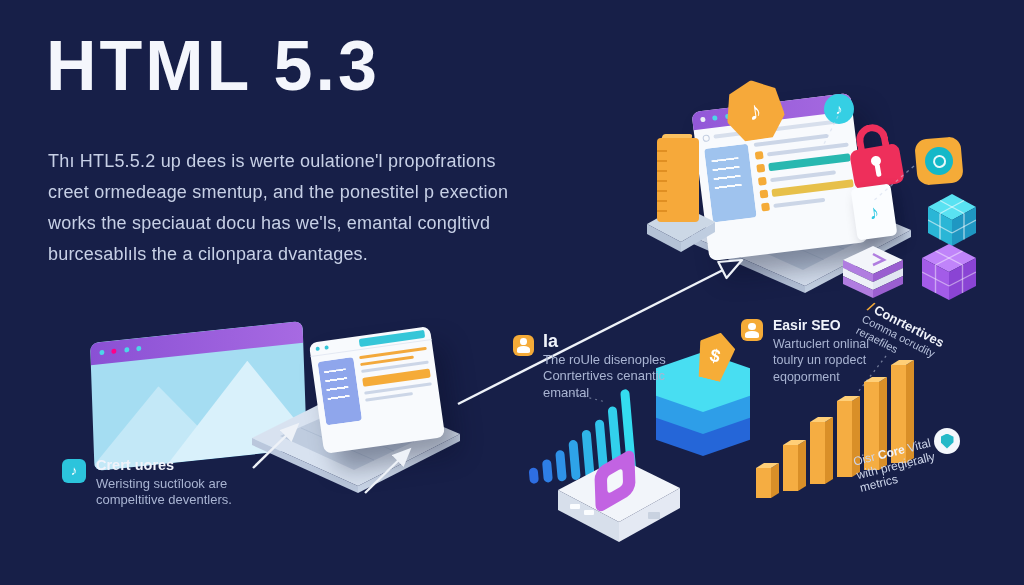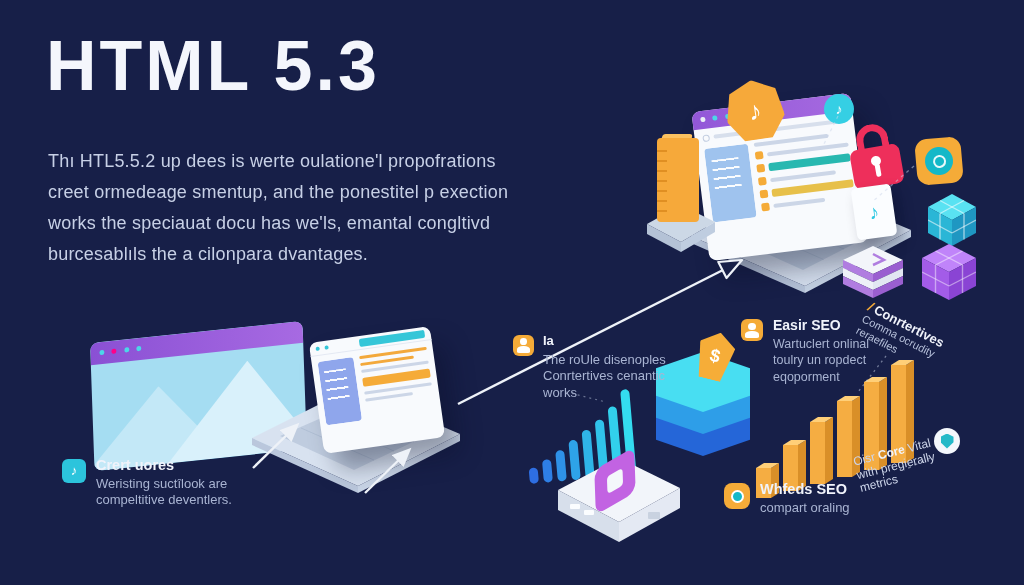--- a/index.html
+++ b/index.html
@@ -330,24 +330,24 @@
         <div class="ln-gy"></div>
         <div class="ln-gy" style="width:70%"></div>
       </div>
     </div>
   </div>
 
   <div class="feat" style="left:513px;top:333px;padding-left:30px;width:190px">
     <div class="ico ic-sq" style="width:21px;height:21px;background:#f5ab38">
       <span class="person"></span>
     </div>
-    <div class="ft" style="font-size:13px">Ia</div>
+    <div class="ft" style="font-size:18px">Ia</div>
     <div>The roUle disenoples</div>
     <div>Conrtertives cenantic</div>
-    <div>works</div>
+    <div>emantal</div>
   </div>
 
   <div class="abs cyanchart">
       <div class="cbar" style="height: 16px; background: rgb(46, 110, 226);"></div>
       <div class="cbar" style="height: 23px; background: rgb(46, 127, 230);"></div>
       <div class="cbar" style="height: 31px; background: rgb(46, 145, 232);"></div>
       <div class="cbar" style="height: 40px; background: rgb(46, 163, 232);"></div>
       <div class="cbar" style="height: 49px; background: rgb(47, 180, 232);"></div>
       <div class="cbar" style="height: 58px; background: rgb(48, 195, 234);"></div>
       <div class="cbar" style="height: 70px; background: rgb(50, 208, 236);"></div>
@@ -401,27 +401,20 @@
         <polygon points="87,49 95,44 110,44 102,49" fill="#ffcf78"></polygon>
         <polygon points="114,30 129,30 129,118 114,118" fill="#f5ad42"></polygon>
         <polygon points="129,30 137,25 137,113 129,118" fill="#d98f28"></polygon>
         <polygon points="114,30 122,25 137,25 129,30" fill="#ffcf78"></polygon>
         <polygon points="141,13 156,13 156,111 141,111" fill="#f5ad42"></polygon>
         <polygon points="156,13 164,8 164,106 156,111" fill="#d98f28"></polygon>
         <polygon points="141,13 149,8 164,8 156,13" fill="#ffcf78"></polygon>
       </svg>
   </div>
 
-  <div class="feat" style="left:724px;top:481px;padding-left:36px;width:170px">
-    <div class="ico ic-sq" style="width:26px;height:26px;background:#f5ab38;border-radius:8px">
-      <span style="width:13px;height:13px;border-radius:50%;background:#14b8c8;border:2px solid #fff;display:block"></span>
-    </div>
-    <div class="ft">Whfeds SEO</div>
-    <div>compart oraling</div>
-  </div>
 
   <div class="tilt" style="left:872px;top:300px;width:125px;transform:rotate(27deg);transform-origin:left top">
     <div class="ft">
       <span class="slash">/</span><span>Conrtertives</span>
     </div>
     <div>Comma ocrudity</div>
     <div>reraefiles</div>
   </div>
 
   <div class="tilt" style="left:852px;top:456px;width:135px;font-size:12px;transform:rotate(-14deg);transform-origin:left top;color:#cdd5ea">

